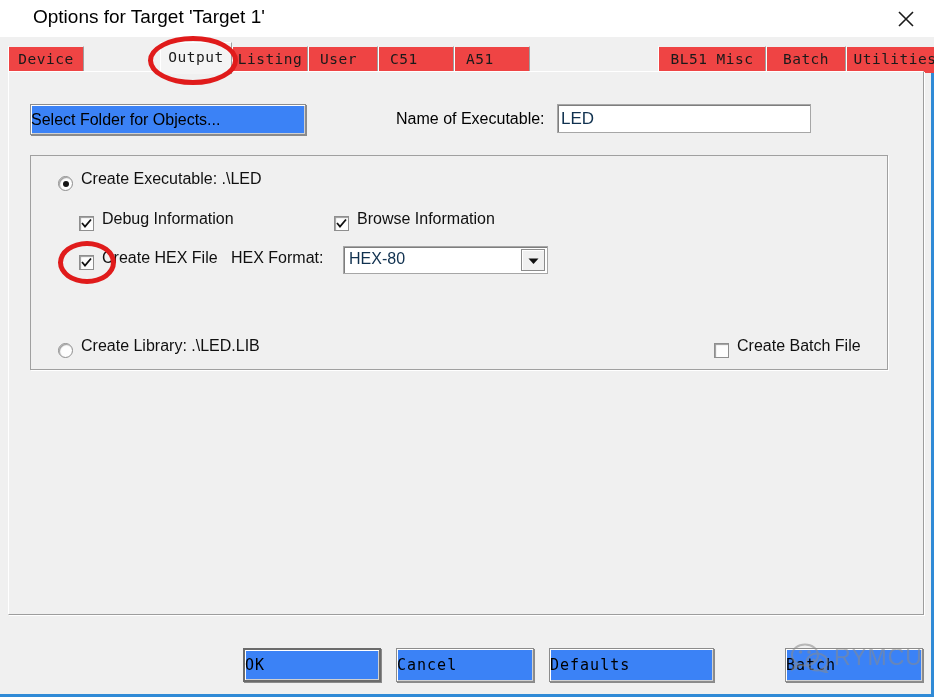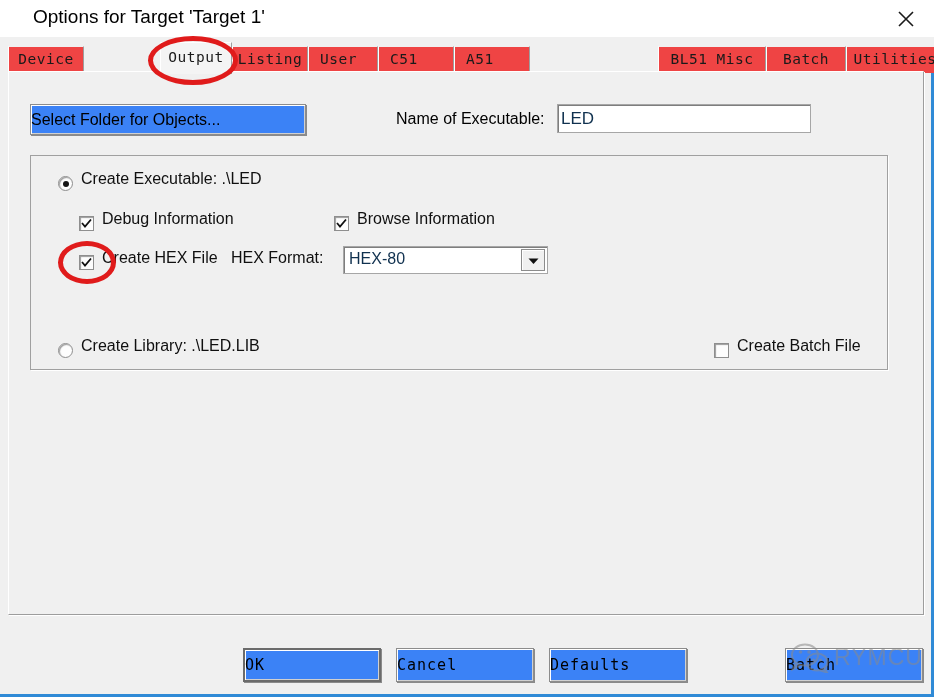--- a/index.html
+++ b/index.html
@@ -316,21 +316,21 @@
     height: 34px;
     line-height: 32px;
     font-family: "DejaVu Sans Mono", monospace;
     font-size: 15px;
     letter-spacing: 1px;
   }
   #defaults-button {
     position: absolute;
     left: 549px;
     top: 648px;
-    width: 138px;
+    width: 165px;
     height: 34px;
     line-height: 32px;
     font-family: "DejaVu Sans Mono", monospace;
     font-size: 15px;
     letter-spacing: 1px;
   }
   #help-button {
     position: absolute;
     left: 785px;
     top: 648px;

